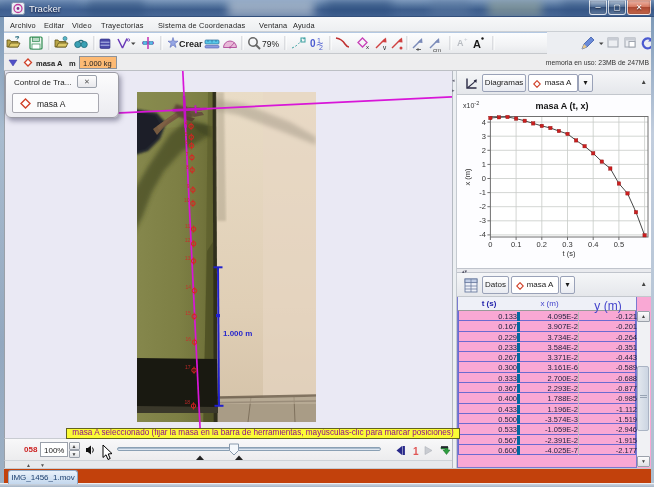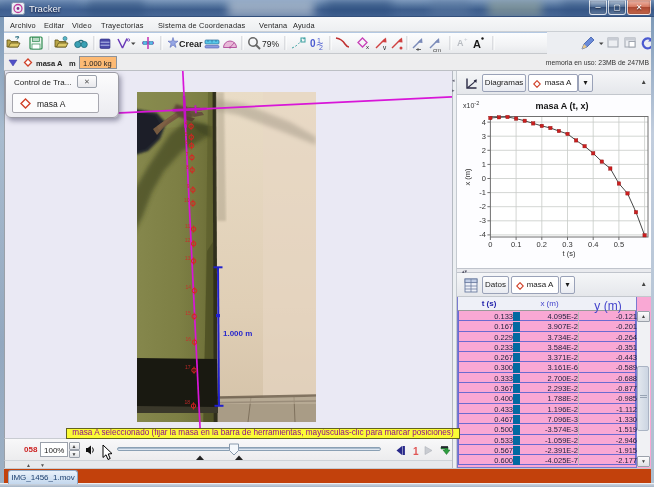--- a/index.html
+++ b/index.html
@@ -30,21 +30,21 @@
 .ptoolbar{position:absolute;left:0;top:0;right:0;height:24px;background:linear-gradient(180deg,#f5f6f8,#e5e7eb);border-bottom:1px solid #c3c7cd}
 .pbtn{position:absolute;top:3px;height:18px;border:1px solid #9aa2b8;border-radius:2px;background:linear-gradient(180deg,#fefefe,#e9ebf1);font-size:8px;color:#1a1a1a;text-align:center;line-height:16px}
 #tabbar{left:4px;top:468px;width:647px;height:15px;background:#c2410c;border-top:1px solid #c5cad0}
 #tab1{position:absolute;left:4px;top:1px;width:70px;height:14px;background:linear-gradient(180deg,#eaf2fb,#c3d7ed);border:1px solid #8fa9c6;border-bottom:none;border-radius:3px 3px 0 0;font-size:8px;color:#1c3f6e;text-align:center;line-height:13px}
 #msgbar{left:66px;top:428px;width:394px;height:10.5px;background:#fbfb35;border:1px solid #62621e;font-size:8.2px;line-height:8.6px;color:#8d0f8d;text-align:center;white-space:nowrap;overflow:hidden}
 #ctrlwin{left:5px;top:72px;width:114px;height:46px;background:linear-gradient(180deg,#fcfcfd,#ebebf0);border:1px solid #9b9ba4;border-radius:4px 4px 6px 6px;box-shadow:2px 3px 5px rgba(70,70,100,.5)}
 #memtext{position:absolute;right:2px;top:5px;font-size:6.8px;color:#333}
 .spin{position:absolute;width:11px;height:8px;background:linear-gradient(180deg,#fdfdfd,#dfe1e5);border:1px solid #9ba1ab;border-radius:1px;font-size:5px;line-height:6px;text-align:center;color:#444}
 .trow{position:relative;width:100%;height:10.3px;border:1px solid #6b6bd0;border-top:none;font-size:7.5px;color:#23233f}
 .trow div{position:absolute;top:1px;text-align:right}
-.c1{left:0;width:61px;border-right:7px solid #0369a1;height:100%}
+.c1{left:0;width:61px;border-right:3px solid #0369a1;height:100%}
 .c2{left:62px;width:58px;border-right:1px solid #bbb;height:100%}
 .c3{left:121px;width:57px;height:100%}
 </style></head>
 <body>
 <div id="win">
   <div id="title" class="abs">
     <div style="left:88px;width:56px;background:#30517f;opacity:.5;filter:blur(4px)"></div>
     <div style="left:228px;width:86px;background:#ccd5df;opacity:.6;filter:blur(4px)"></div>
     <div style="left:326px;width:66px;background:#2b4d7e;opacity:.55;filter:blur(5px)"></div>
     <div style="left:430px;width:40px;background:#5d7ba2;opacity:.5;filter:blur(5px)"></div>
@@ -552,25 +552,20 @@
             <div class="c1">0.400</div>
             <div class="c2">1.788E-2</div>
             <div class="c3">-0.985</div>
           </div>
 <div class="trow">
             <div class="c1">0.433</div>
             <div class="c2">1.196E-2</div>
             <div class="c3">-1.112</div>
           </div>
 <div class="trow">
-            <div class="c1">0.467</div>
-            <div class="c2">7.096E-3</div>
-            <div class="c3">-1.330</div>
-          </div>
-<div class="trow">
             <div class="c1">0.500</div>
             <div class="c2">-3.574E-3</div>
             <div class="c3">-1.519</div>
           </div>
 <div class="trow">
             <div class="c1">0.533</div>
             <div class="c2">-1.059E-2</div>
             <div class="c3">-2.946</div>
           </div>
 <div class="trow">

